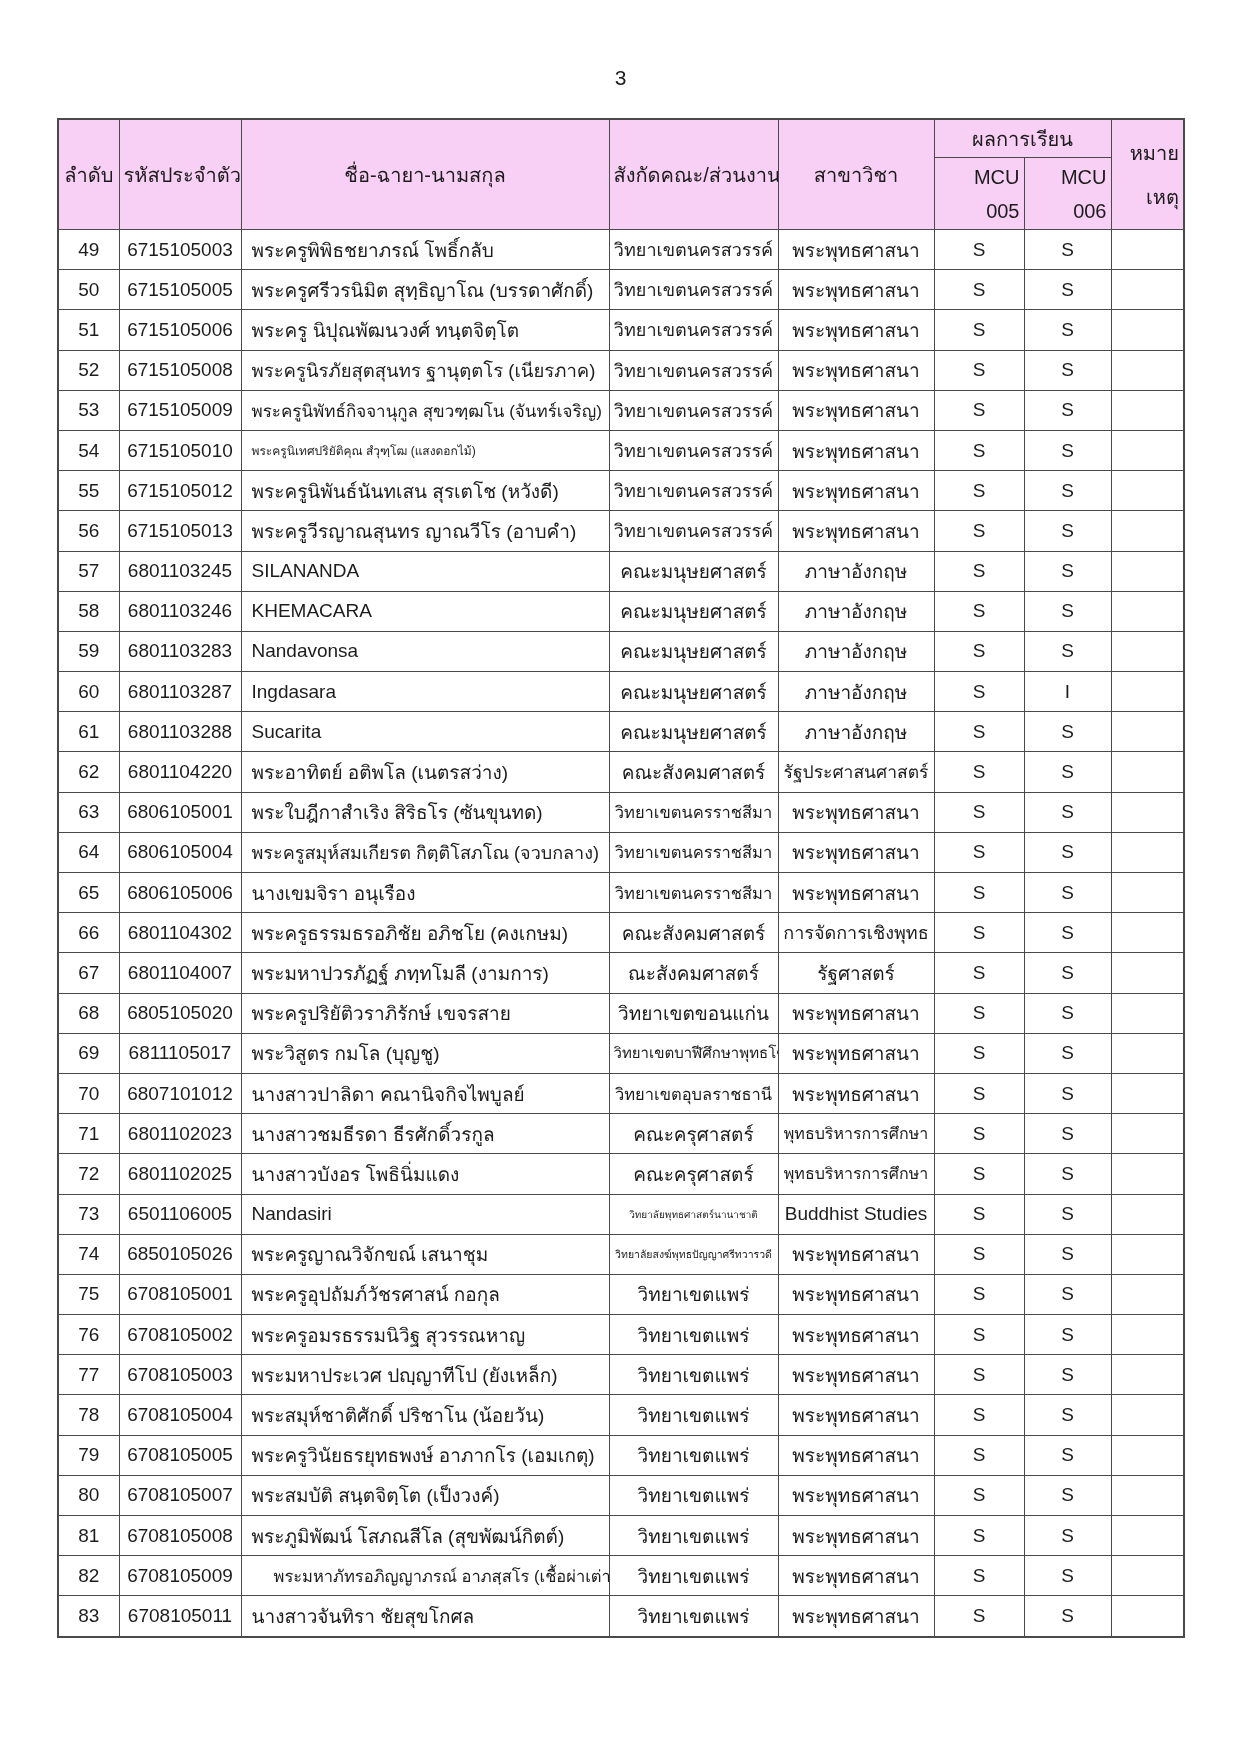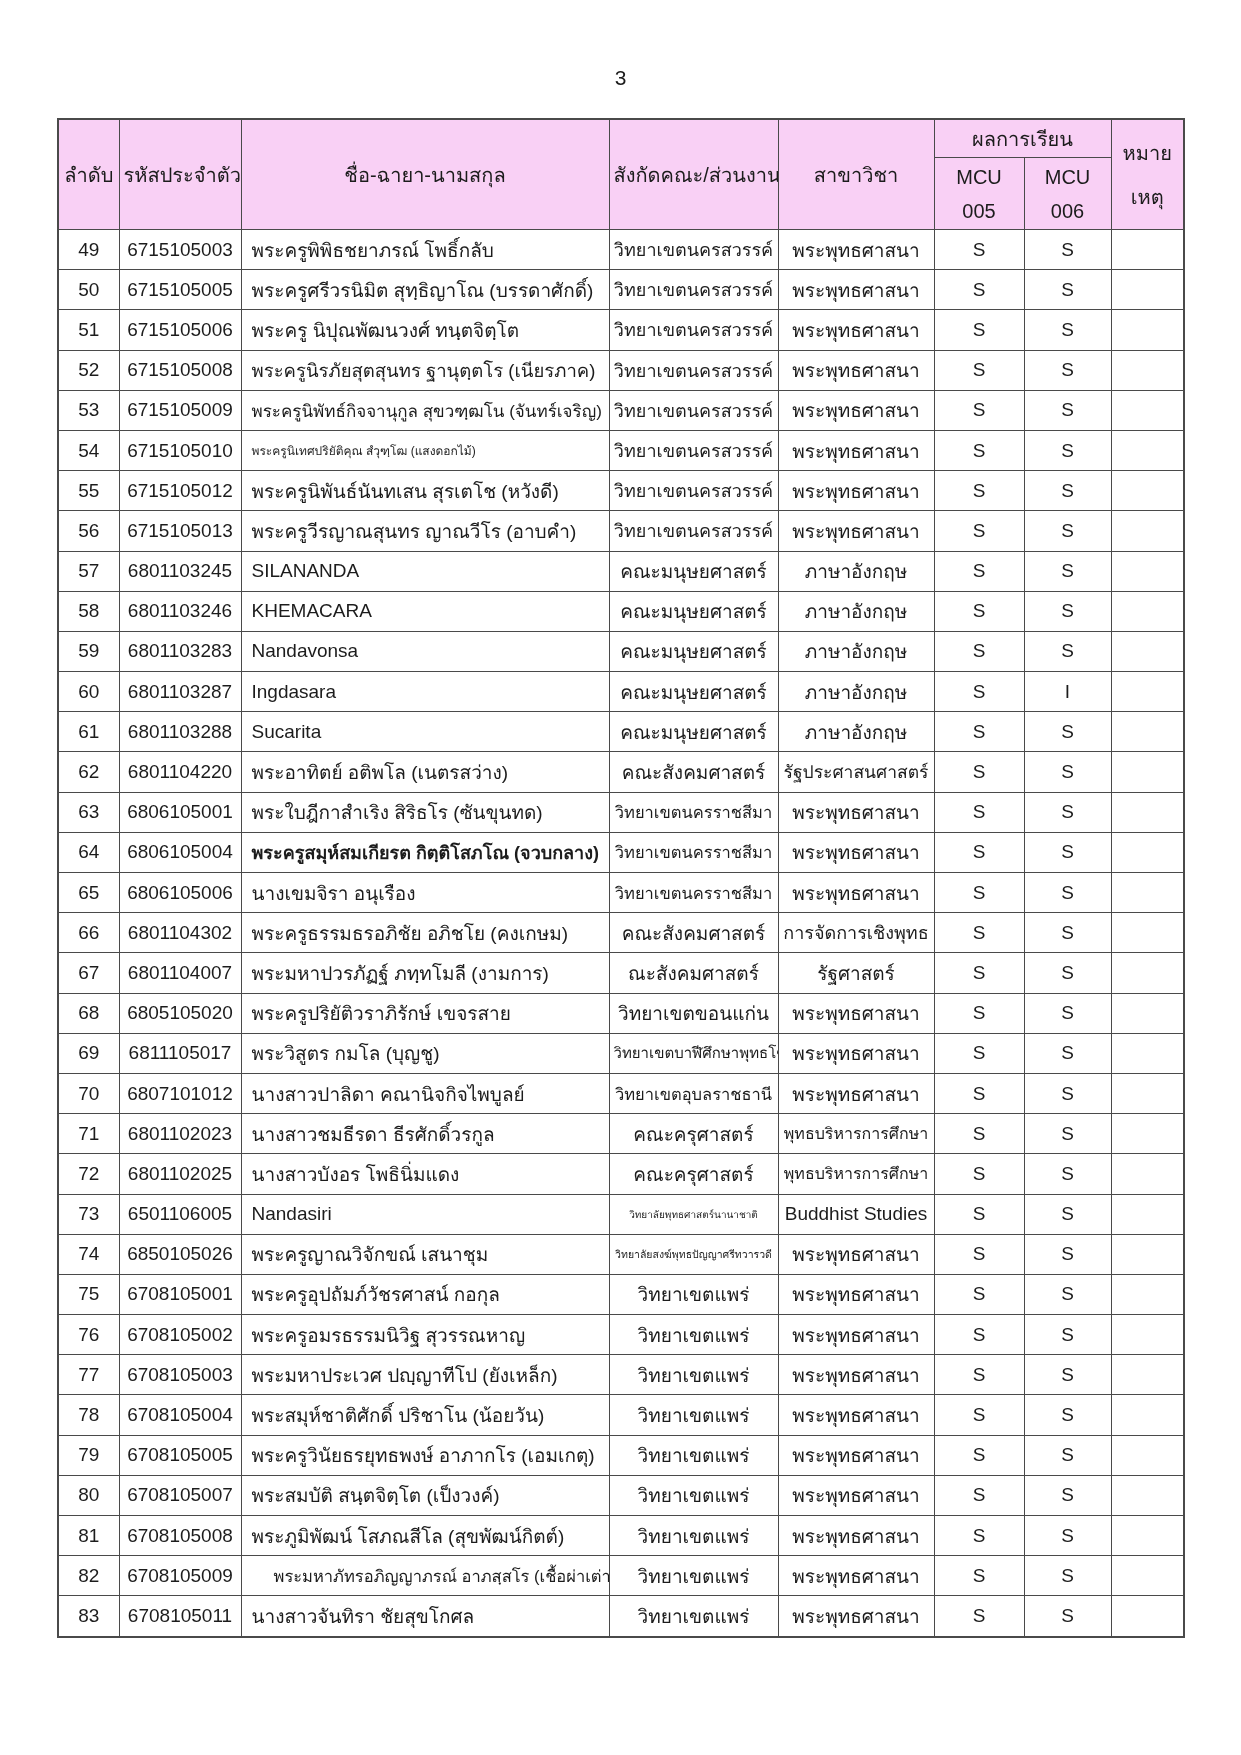--- a/index.html
+++ b/index.html
@@ -24,21 +24,21 @@
     border:1.5px solid var(--border-c);
     padding:0 4px;overflow:hidden;white-space:nowrap;
     text-align:center;vertical-align:middle;
   }
   thead th{
     background:var(--header-bg);
     font-weight:normal;font-size:20px;
   }
   thead tr.tier-1 th{height:37px;}
   thead tr.tier-2 th{height:71px;}
-  th.two-line div{line-height:34px;}
+  th.two-line div{line-height:34px;text-align:right;}
   th.remark-h div{line-height:44px;}
   tbody td{height:39.2px;font-size:19px;}
   td.cell-name{text-align:left;padding-left:10px;padding-right:6px;}
   tbody tr{background:#ffffff;border-radius:17px;}
 </style>
 </head>
 <body>
 
 <div class="page-number">3</div>
 
@@ -225,21 +225,21 @@
     <td class="cell-name">พระใบฎีกาสำเริง สิริธโร (ซันขุนทด)</td>
     <td class="cell-faculty" style="font-size: 16.5px;">วิทยาเขตนครราชสีมา</td>
     <td class="cell-major">พระพุทธศาสนา</td>
     <td class="cell-grade">S</td>
     <td class="cell-grade">S</td>
     <td class="cell-remark"></td>
   </tr>
         <tr>
     <td class="cell-no">64</td>
     <td class="cell-id">6806105004</td>
-    <td class="cell-name" style="font-size: 18px; font-weight: bold;">พระครูสมุห์สมเกียรต กิตฺติโสภโณ (จวบกลาง)</td>
+    <td class="cell-name" style="font-size: 18px;">พระครูสมุห์สมเกียรต กิตฺติโสภโณ (จวบกลาง)</td>
     <td class="cell-faculty" style="font-size: 16.5px;">วิทยาเขตนครราชสีมา</td>
     <td class="cell-major">พระพุทธศาสนา</td>
     <td class="cell-grade">S</td>
     <td class="cell-grade">S</td>
     <td class="cell-remark"></td>
   </tr>
         <tr>
     <td class="cell-no">65</td>
     <td class="cell-id">6806105006</td>
     <td class="cell-name">นางเขมจิรา อนุเรือง</td>

